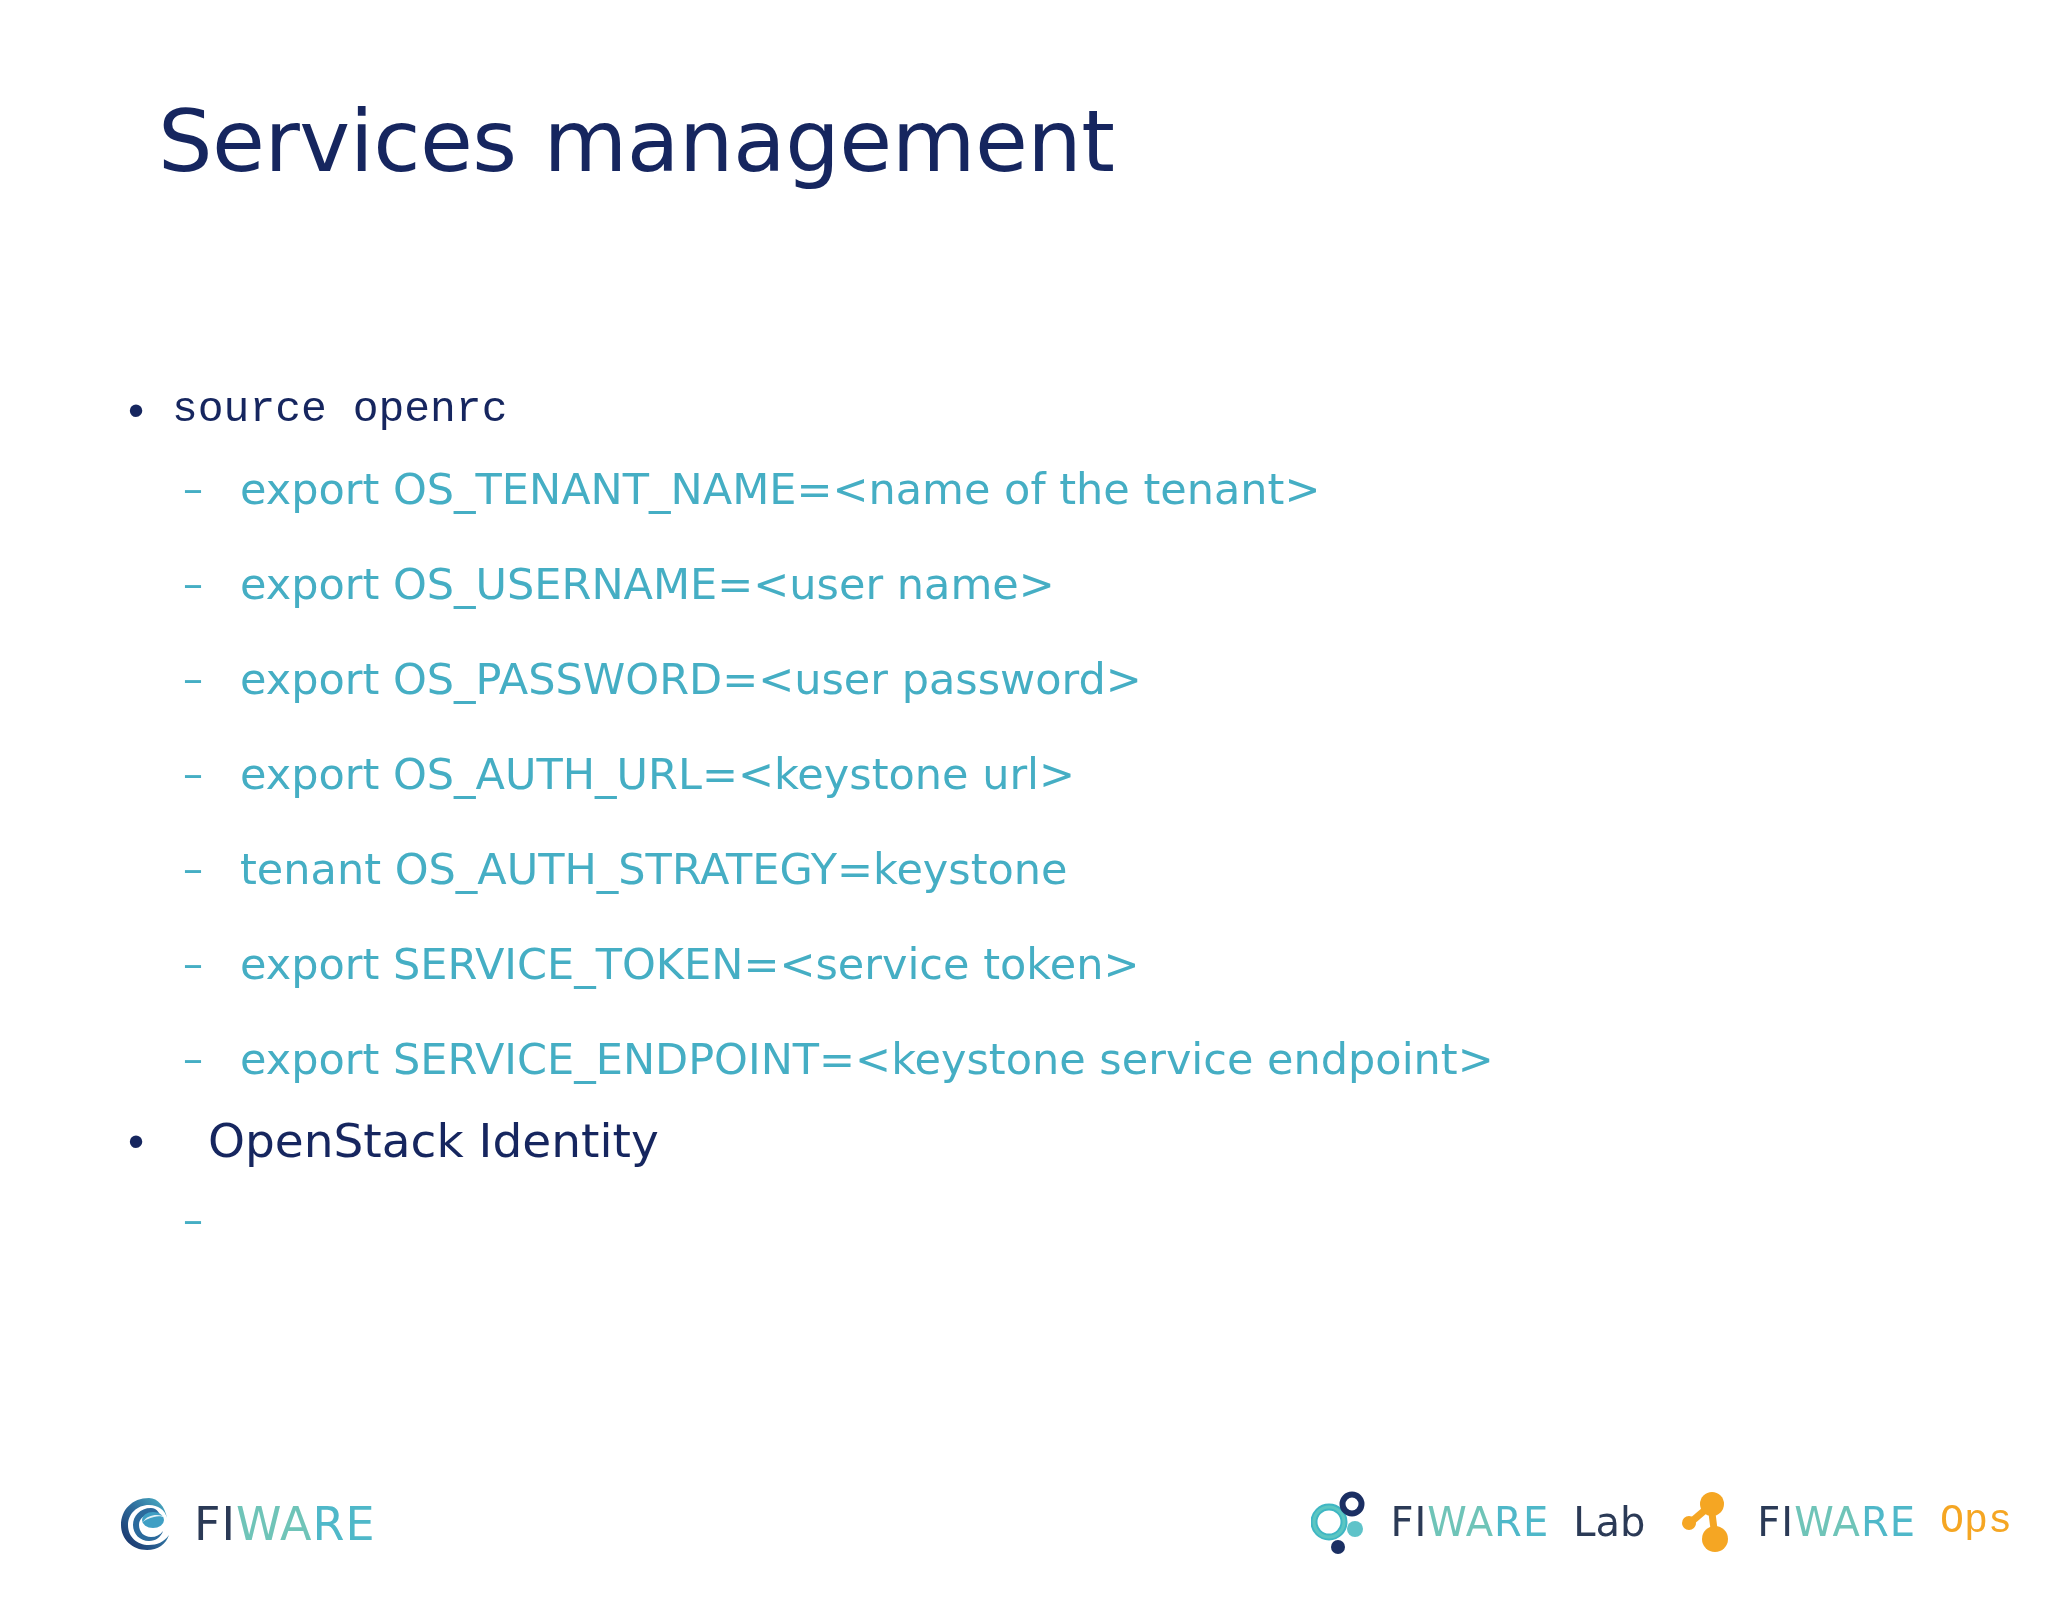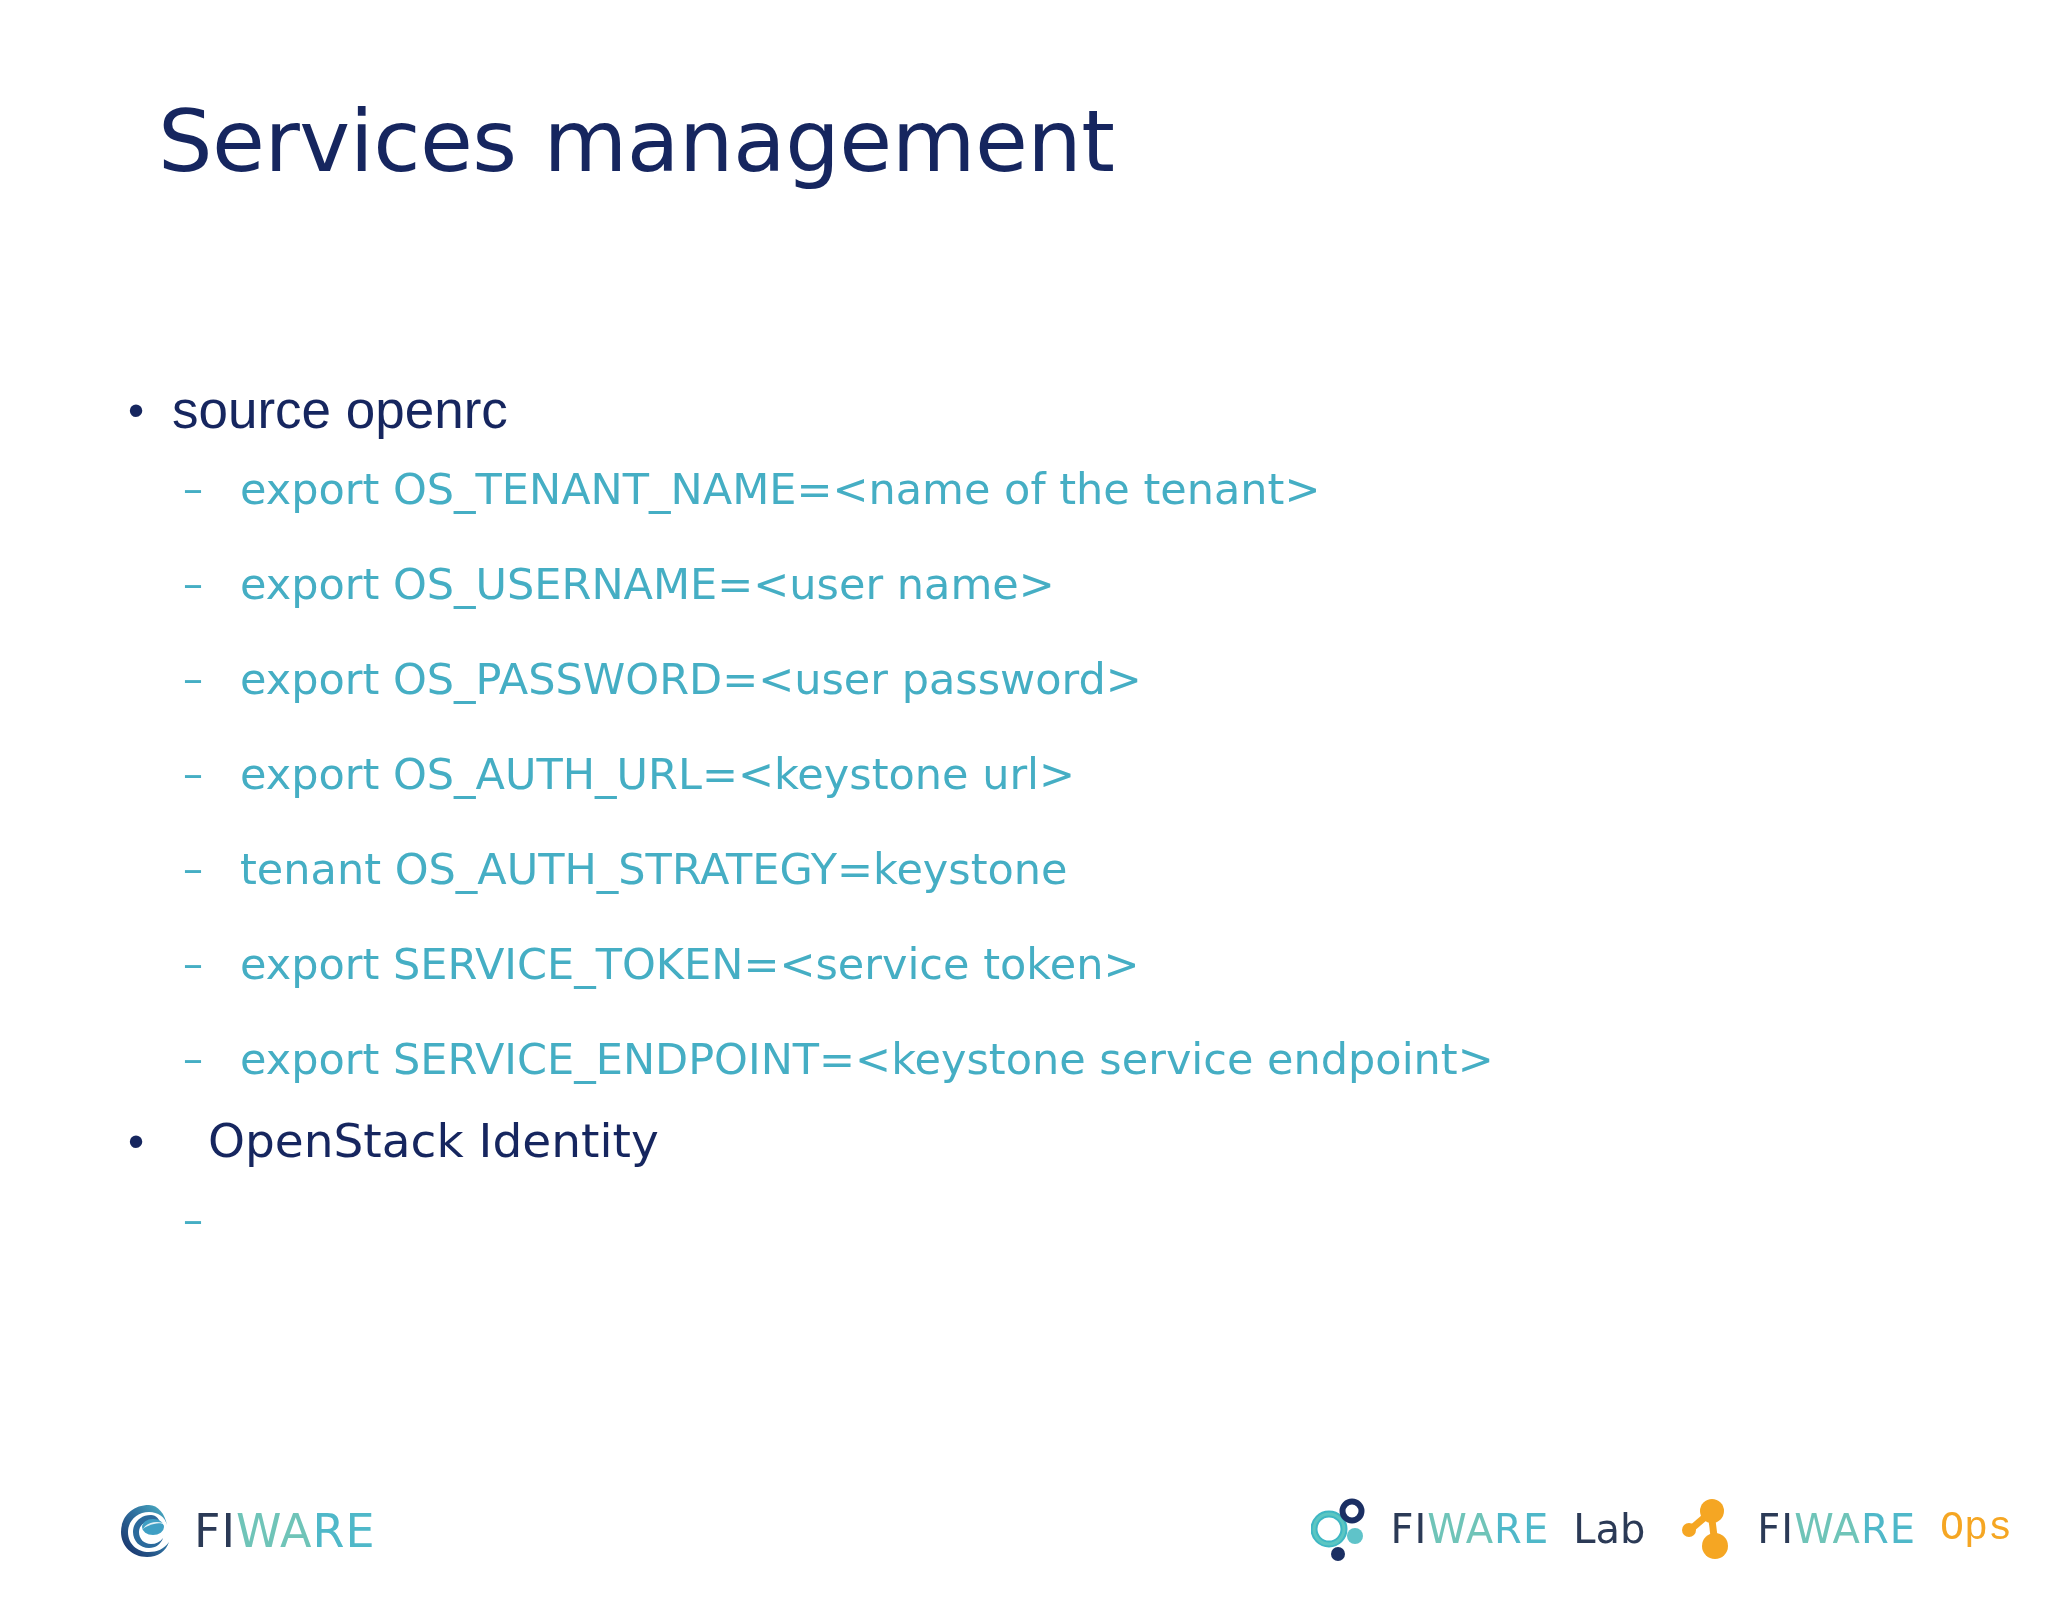--- a/index.html
+++ b/index.html
@@ -63,22 +63,22 @@
     line-height: 60px;
     color: #16265f;
   }
   .l1-text {
     font-size: 47px;
     line-height: 60px;
     color: #16265f;
     white-space: pre;
   }
   .l1-text.mono {
-    font-family: Liberation Sans, sans-serif;
-    font-size: 53px;
+    font-family: Liberation Mono, monospace;
+    font-size: 43px;
     letter-spacing: 0px;
     text-align: center;
   }
   .l1-text.sans {
     font-family: "DejaVu Sans", sans-serif;
     font-size: 47px;
     margin-left: 36px;
   }
 
   
@@ -109,21 +109,21 @@
     font-family: "DejaVu Sans", sans-serif;
   }
 
   .gap-before-l1 { margin-top: 4px; }
 
   
   .footer {
     position: absolute;
     left: 0;
     right: 0;
-    bottom: 1px;
+    bottom: 8px;
     height: 160px;
   }
   .logo-left {
     position: absolute;
     left: 118px;
     bottom: 38px;
     display: flex;
     align-items: center;
     gap: 14px;
   }

